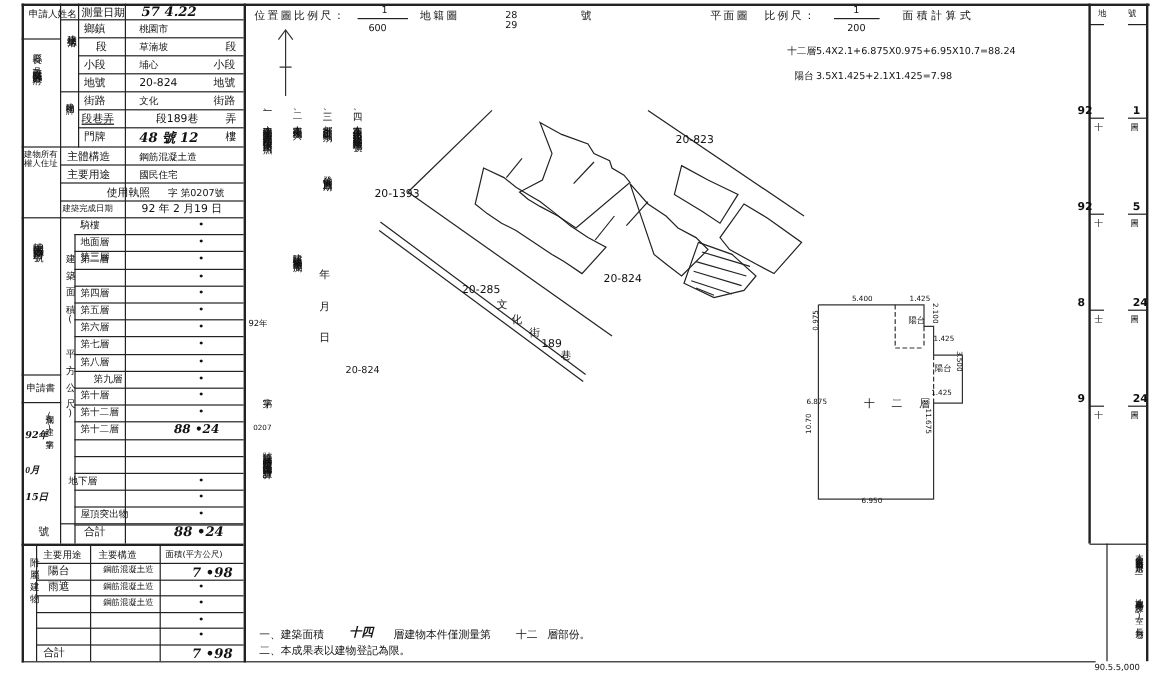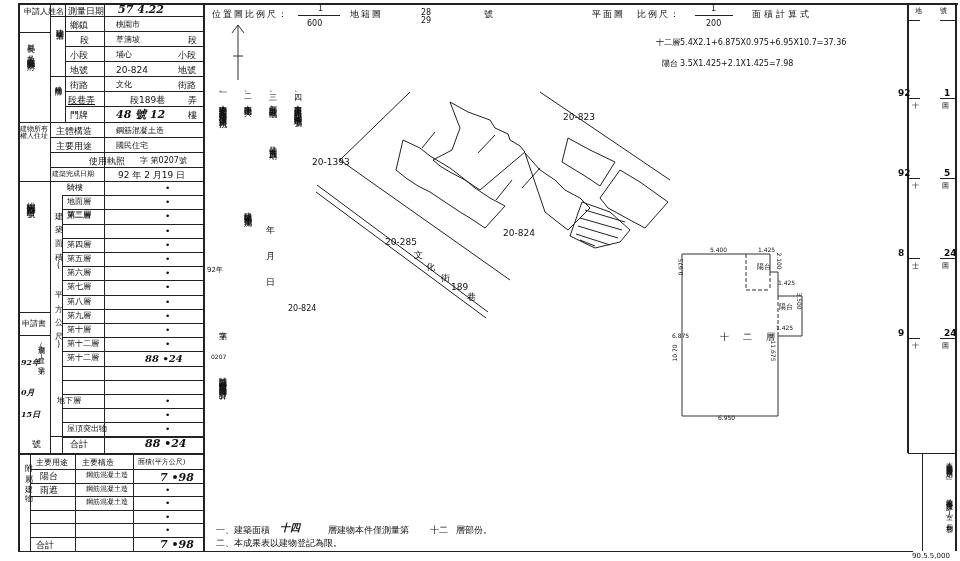--- a/index.html
+++ b/index.html
@@ -109,21 +109,21 @@
       <div class="line" style="left: 62px; top: 280px; width: 141px; height: 1px;"></div>
       <div class="cell" style="left: 67px; top: 269px; font-size: 8px;">第六層</div>
       <div class="cell" style="left: 165px; top: 269px;">•</div>
       <div class="line" style="left: 62px; top: 295px; width: 141px; height: 1px;"></div>
       <div class="cell" style="left: 67px; top: 283px; font-size: 8px;">第七層</div>
       <div class="cell" style="left: 165px; top: 283px;">•</div>
       <div class="line" style="left: 62px; top: 309px; width: 141px; height: 1px;"></div>
       <div class="cell" style="left: 67px; top: 298px; font-size: 8px;">第八層</div>
       <div class="cell" style="left: 165px; top: 298px;">•</div>
       <div class="line" style="left: 62px; top: 323px; width: 141px; height: 1px;"></div>
-      <div class="cell" style="left: 67px; top: 312px; font-size: 8px;">第九層</div>
+      <div class="cell" style="left: 78px; top: 312px; font-size: 8px;">第九層</div>
       <div class="cell" style="left: 165px; top: 312px;">•</div>
       <div class="line" style="left: 62px; top: 337px; width: 141px; height: 1px;"></div>
       <div class="cell" style="left: 67px; top: 326px; font-size: 8px;">第十層</div>
       <div class="cell" style="left: 165px; top: 326px;">•</div>
       <div class="line" style="left: 62px; top: 351px; width: 141px; height: 1px;"></div>
       <div class="cell" style="left: 67px; top: 340px; font-size: 8px;">第十二層</div>
       <div class="cell" style="left: 165px; top: 340px;">•</div>
       <div class="line" style="left: 62px; top: 366px; width: 141px; height: 1px;"></div>
       <div class="cell" style="left: 67px; top: 354px; font-size: 8px;">第十二層</div>
       <div class="cell hand" style="left: 145px; top: 354px; font-size: 10px;">88 •24</div>
@@ -147,21 +147,21 @@
   <div class="line" style="left:50px;top:436px;width:153px;height:1px;"></div>
   <div class="cell" style="left:70px;top:440px;">合計</div>
   <div class="cell hand" style="left:145px;top:438px;font-size:11px;">88 •24</div>
   <div class="line" style="left:18px;top:453px;width:185px;height:2px;"></div>
 
   <div class="line" style="left:18px;top:312px;width:33px;height:1px;"></div>
   <div class="cell" style="left:22px;top:320px;font-size:8px;">申請書</div>
   <div class="line" style="left:18px;top:335px;width:33px;height:1px;"></div>
   <div class="abs vt-sm" style="left:36px;top:340px;height:50px;font-size:7px;">複測(建)字第</div>
   <div class="cell hand" style="left:21px;top:358px;font-size:8px;">92年</div>
-  <div class="cell hand" style="left:21px;top:388px;font-size:8px;">0月</div>
+  <div class="cell hand" style="left:21px;top:388px;font-size:8px;font-family:Liberation Serif, serif;">0月</div>
   <div class="cell hand" style="left:21px;top:410px;font-size:8px;">15日</div>
   <div class="cell" style="left:32px;top:440px;">號</div>
 
   <div id="attached-block">
     <div class="abs vt-sm" style="left:22px;top:458px;height:92px;letter-spacing:10px;">附屬建物</div>
     <div class="line" style="left:30px;top:455px;width:1px;height:96px;"></div>
     <div class="line" style="left:75px;top:455px;width:1px;height:96px;"></div>
     <div class="line" style="left:133px;top:455px;width:1px;height:96px;"></div>
     <div class="cell" style="left:36px;top:459px;font-size:8px;">主要用途</div>
     <div class="cell" style="left:82px;top:459px;font-size:8px;">主要構造</div>
@@ -268,21 +268,21 @@
 <div class="cell" style="left:426px;top:263px;">化</div>
 <div class="cell" style="left:441px;top:274px;">街</div>
 <div class="cell" style="left:451px;top:283px;">189</div>
 <div class="cell" style="left:467px;top:293px;">巷</div>
 <svg style="left:300px;top:180px;" width="240" height="160">
   <line x1="16" y1="12" x2="186" y2="138" stroke="#222" stroke-width="1"></line>
 </svg>
 
 <div>
   <div class="cell" style="left:656px;top:39px;font-size:8px;">十二層</div>
-  <div class="cell" style="left:680px;top:39px;font-size:8px;">5.4X2.1+6.875X0.975+6.95X10.7=37.36</div>
+  <div class="cell" style="left:680px;top:39px;font-size:8px;">5.4X2.1+6.875X0.975+6.95X10.7=88.24</div>
   <div class="cell" style="left:662px;top:60px;font-size:8px;">陽台</div>
   <div class="cell" style="left:680px;top:60px;font-size:8px;">3.5X1.425+2.1X1.425=7.98</div>
 </div>
 
 <svg style="left:670px;top:250px;" width="140" height="170">
   <g fill="none" stroke="#333" stroke-width="1">
     <polyline points="12,4 100,4 100,22 108,22 108,46 132,46 132,86 108,86 108,166 12,166 12,4"></polyline>
     <polyline points="76,4 76,40 100,40" stroke-dasharray="4,2"></polyline>
     <line x1="100" y1="22" x2="100" y2="40" stroke-dasharray="4,2"></line>
     <line x1="108" y1="46" x2="108" y2="86" stroke-dasharray="4,2"></line>
@@ -298,21 +298,21 @@
 <div class="cell" style="left:672px;top:333px;font-size:6px;">6.875</div>
 <div class="cell" style="left:666px;top:350px;font-size:6px;transform:rotate(-90deg);">10.70</div>
 <div class="cell" style="left:762px;top:348px;font-size:6px;transform:rotate(90deg);">11.675</div>
 <div class="cell" style="left:718px;top:415px;font-size:6px;">6.950</div>
 <div class="cell" style="left:757px;top:264px;font-size:7px;">陽台</div>
 <div class="cell" style="left:779px;top:304px;font-size:7px;">陽台</div>
 <div class="cell" style="left:720px;top:333px;font-size:9px;letter-spacing:14px;">十二層</div>
 
 <div>
   <div class="cell" style="left:216px;top:526px;">一、建築面積</div>
-  <div class="cell hand" style="left:280px;top:523px;font-size:10px;">十四</div>
+  <div class="cell hand" style="left:291px;top:523px;font-size:10px;">十四</div>
   <div class="cell" style="left:328px;top:526px;">層建物本件僅測量第</div>
   <div class="cell" style="left:430px;top:526px;">十二</div>
   <div class="cell" style="left:456px;top:526px;">層部份。</div>
   <div class="cell" style="left:216px;top:539px;">二、本成果表以建物登記為限。</div>
 </div>
 
 <div>
   <div class="line" style="left:908px;top:20px;width:12px;height:1px;"></div>
   <div class="line" style="left:940px;top:20px;width:15px;height:1px;"></div>
   <div class="cell" style="left:915px;top:8px;font-size:7px;">地</div>

